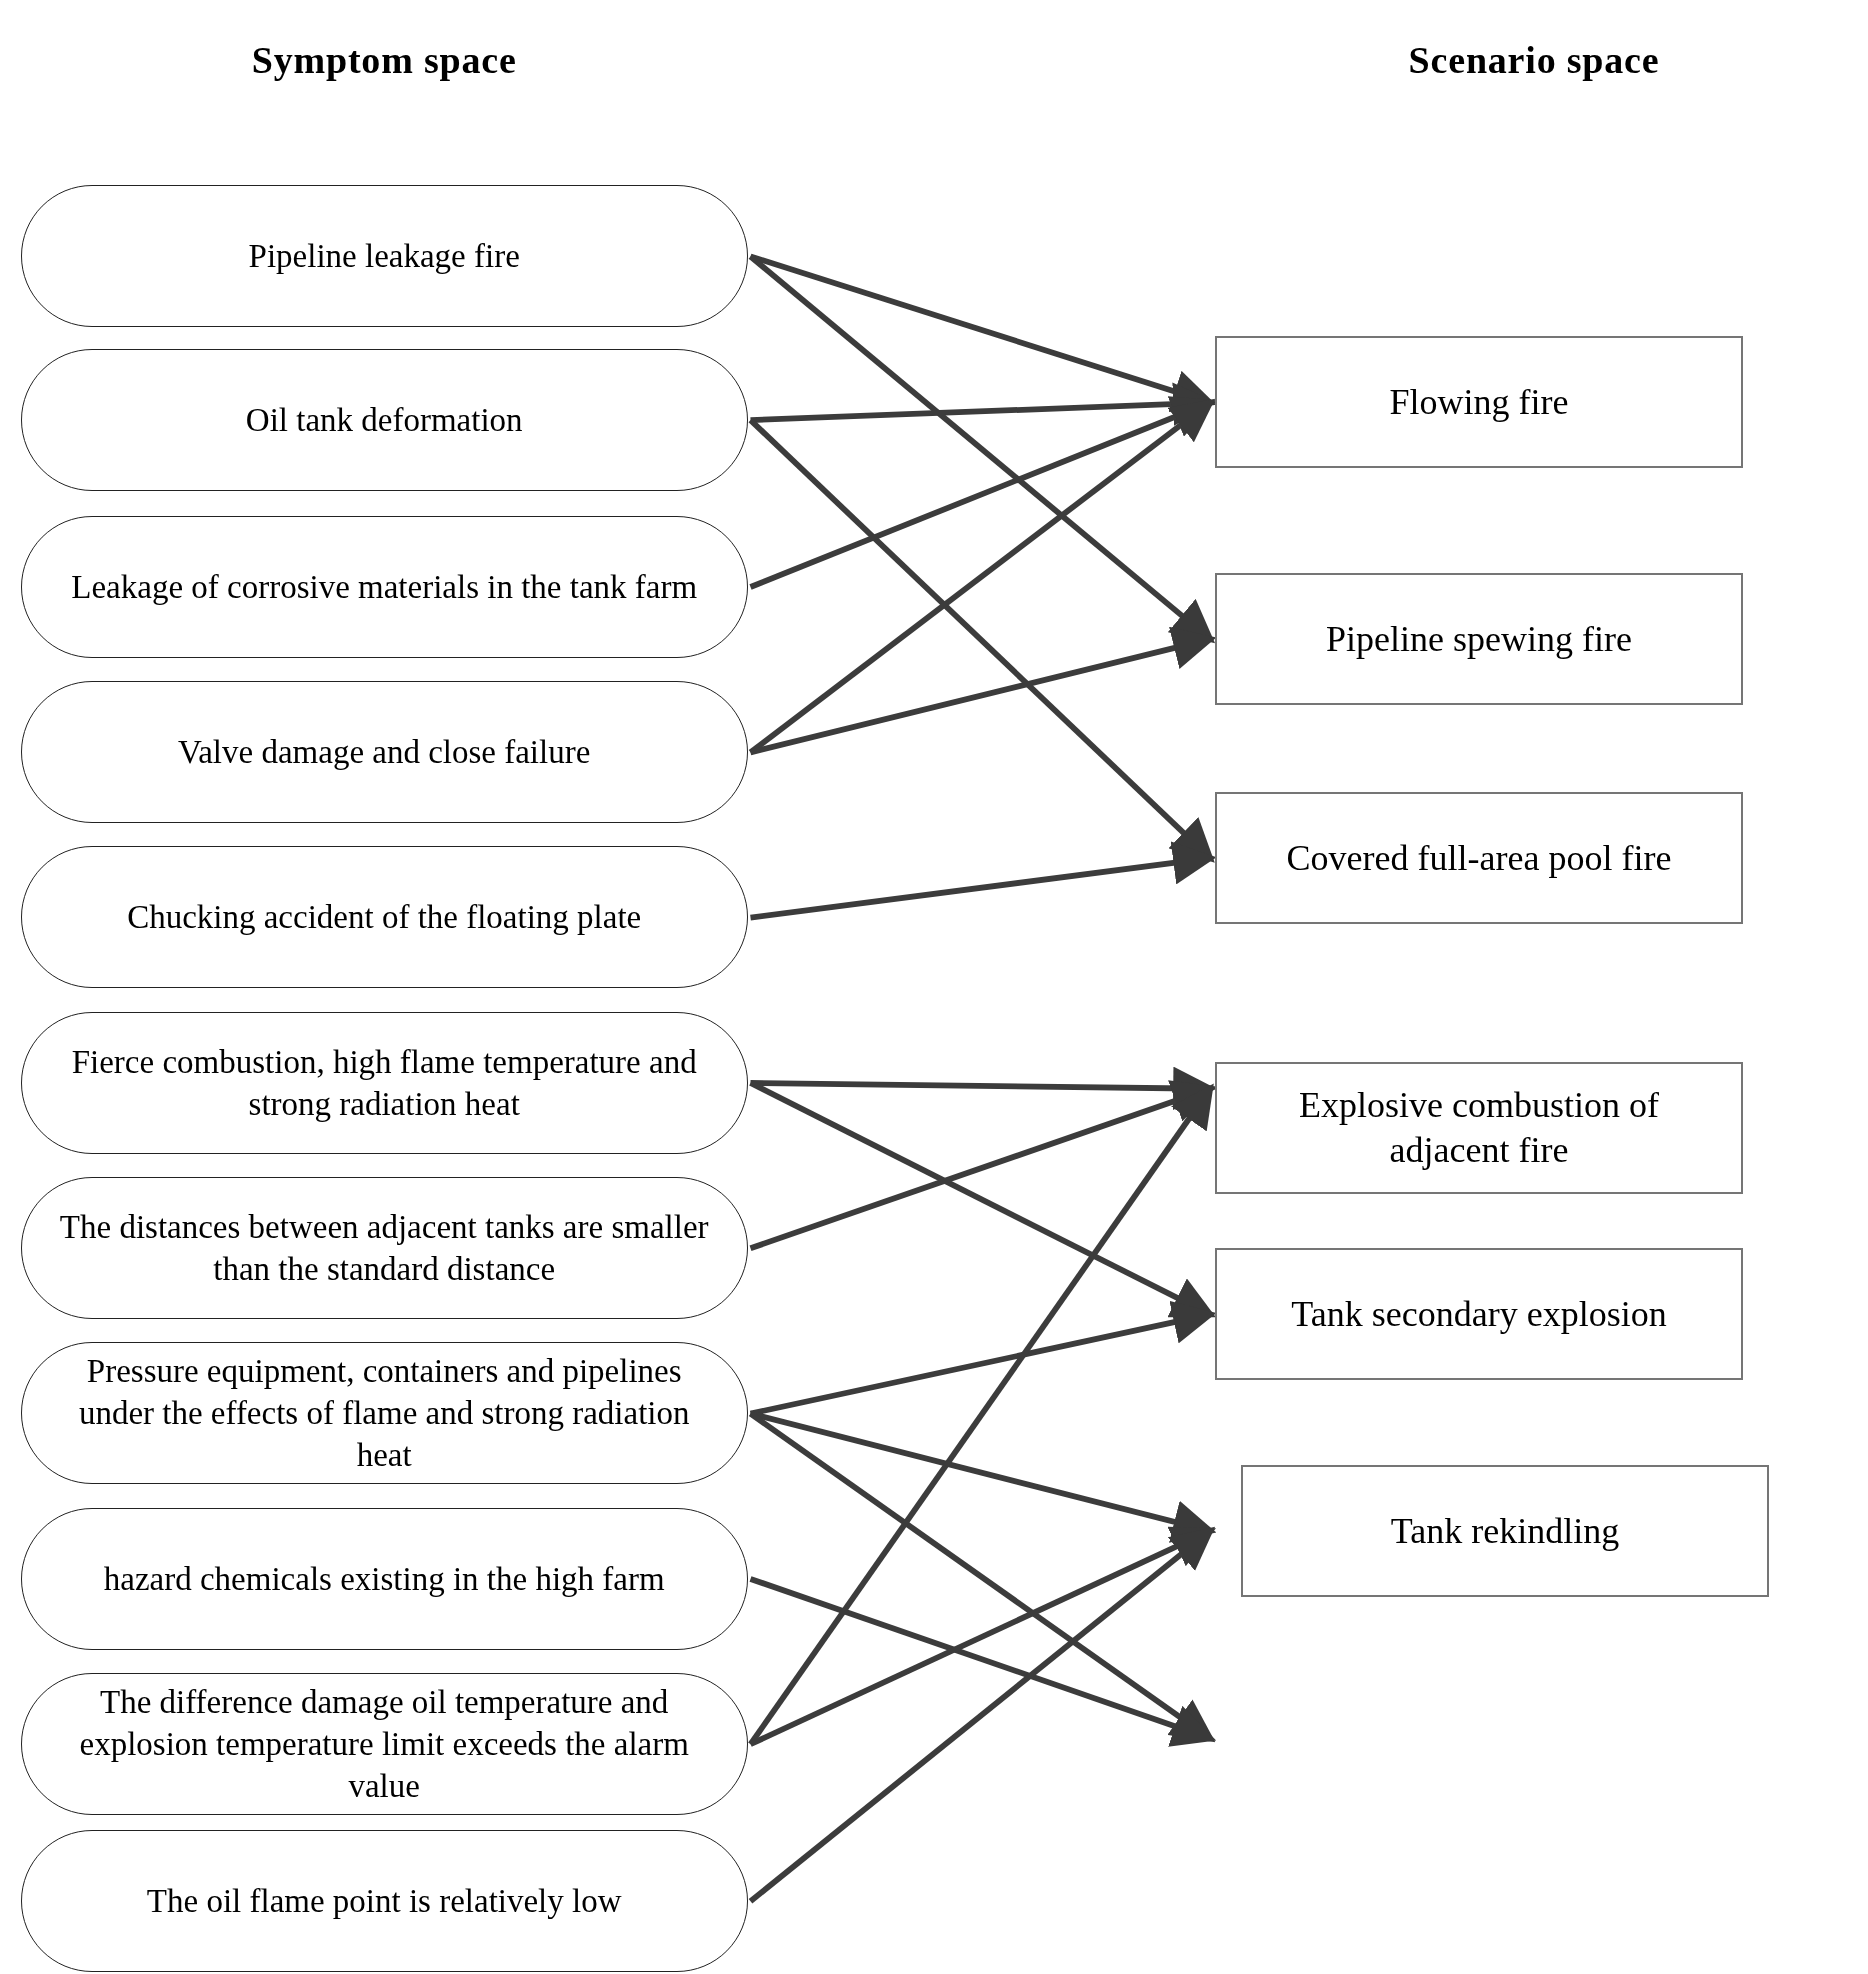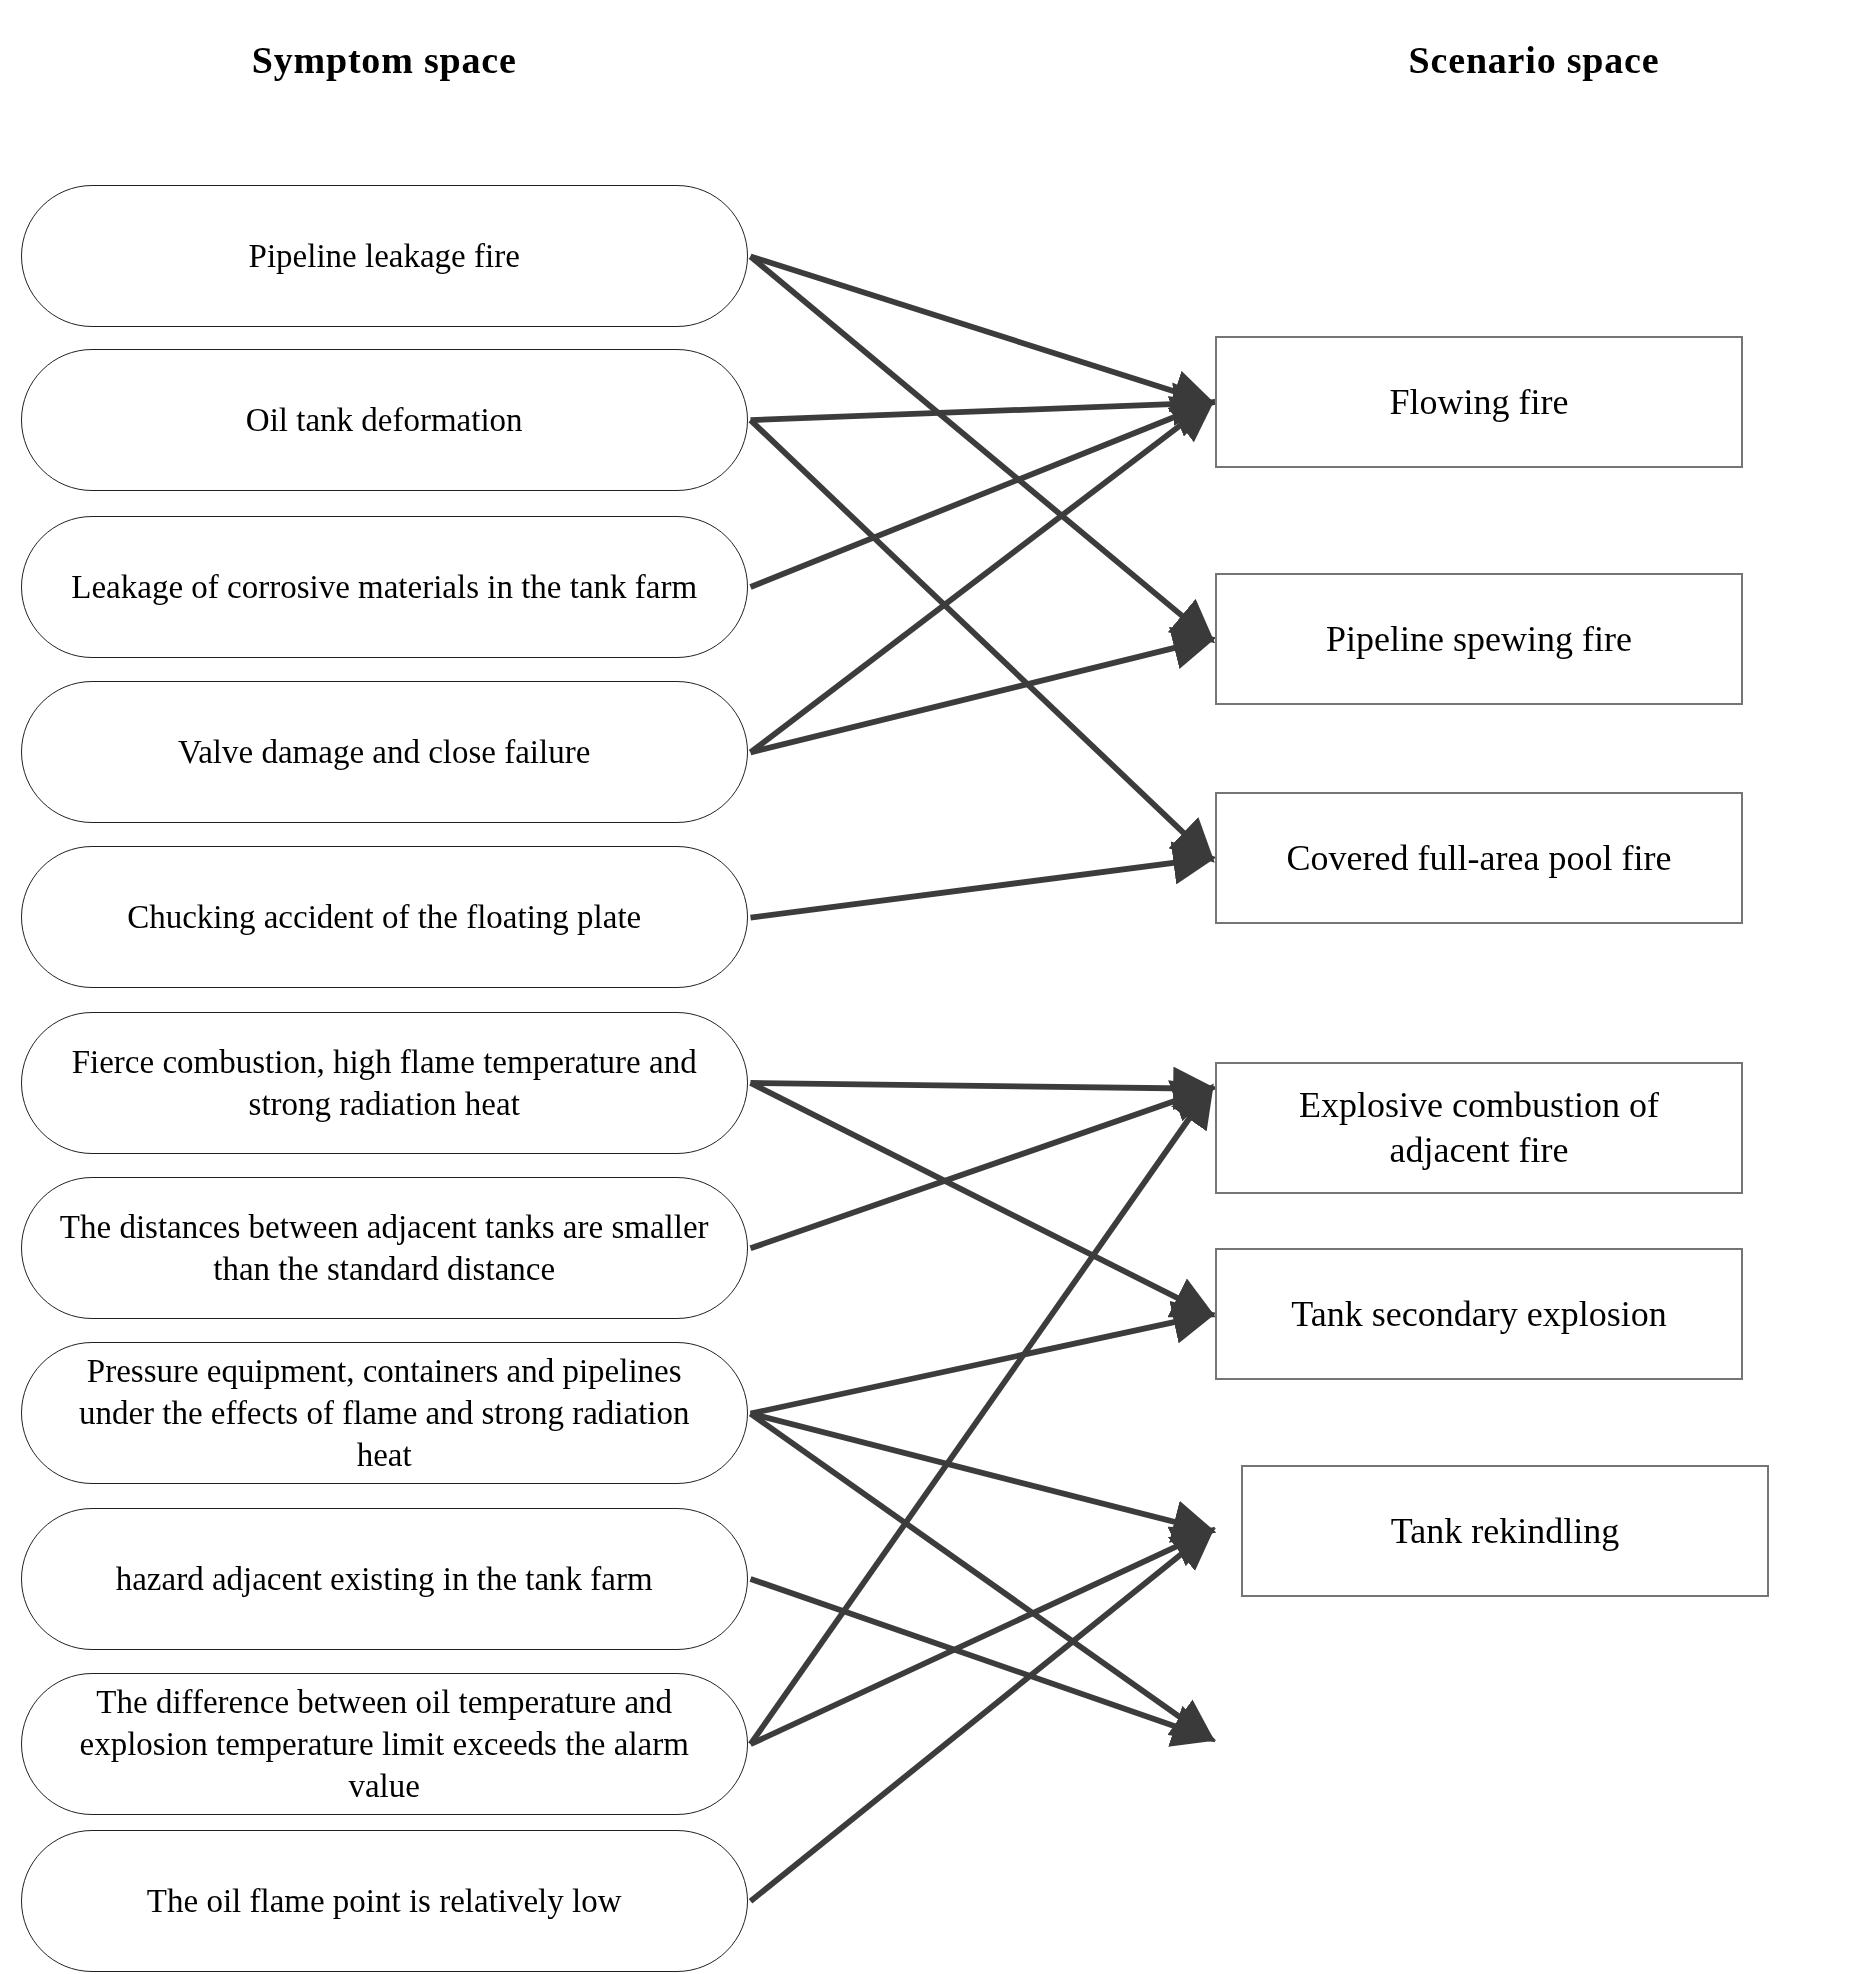--- a/index.html
+++ b/index.html
@@ -83,22 +83,22 @@
       <line x1="908" y1="2300" x2="1464" y2="1852" stroke="#3c3c3c" stroke-width="7" marker-end="url(#ah)"></line>
     </svg>
 <div class="pill" style="top: 185px;">Pipeline leakage fire</div>
     <div class="pill" style="top: 349px;">Oil tank deformation</div>
     <div class="pill" style="top: 516px;">Leakage of corrosive materials in the tank farm</div>
     <div class="pill" style="top: 681px;">Valve damage and close failure</div>
     <div class="pill" style="top: 846px;">Chucking accident of the floating plate</div>
     <div class="pill" style="top: 1012px;">Fierce combustion, high flame temperature and strong radiation heat</div>
     <div class="pill" style="top: 1177px;">The distances between adjacent tanks are smaller than the standard distance</div>
     <div class="pill" style="top: 1342px;">Pressure equipment, containers and pipelines under the effects of flame and strong radiation heat</div>
-    <div class="pill" style="top: 1508px;">hazard adjacent existing in the tank farm</div>
-    <div class="pill" style="top: 1673px;">The difference between oil temperature and explosion temperature limit exceeds the alarm value</div>
+    <div class="pill" style="top: 1508px;">hazard chemicals existing in the high farm</div>
+    <div class="pill" style="top: 1673px;">The difference damage oil temperature and explosion temperature limit exceeds the alarm value</div>
     <div class="pill" style="top: 1830px;">The oil flame point is relatively low</div>
     <div class="scenario-box" style="top: 336px;">Flowing fire</div>
     <div class="scenario-box" style="top: 573px;">Pipeline spewing fire</div>
     <div class="scenario-box" style="top: 792px;">Covered full-area pool fire</div>
     <div class="scenario-box" style="top: 1062px;">Explosive combustion of adjacent fire</div>
     <div class="scenario-box" style="top: 1248px;">Tank secondary explosion</div>
     <div class="scenario-box" style="top: 1465px; margin-left: 26px;">Tank rekindling</div>
   </div>
 
 

